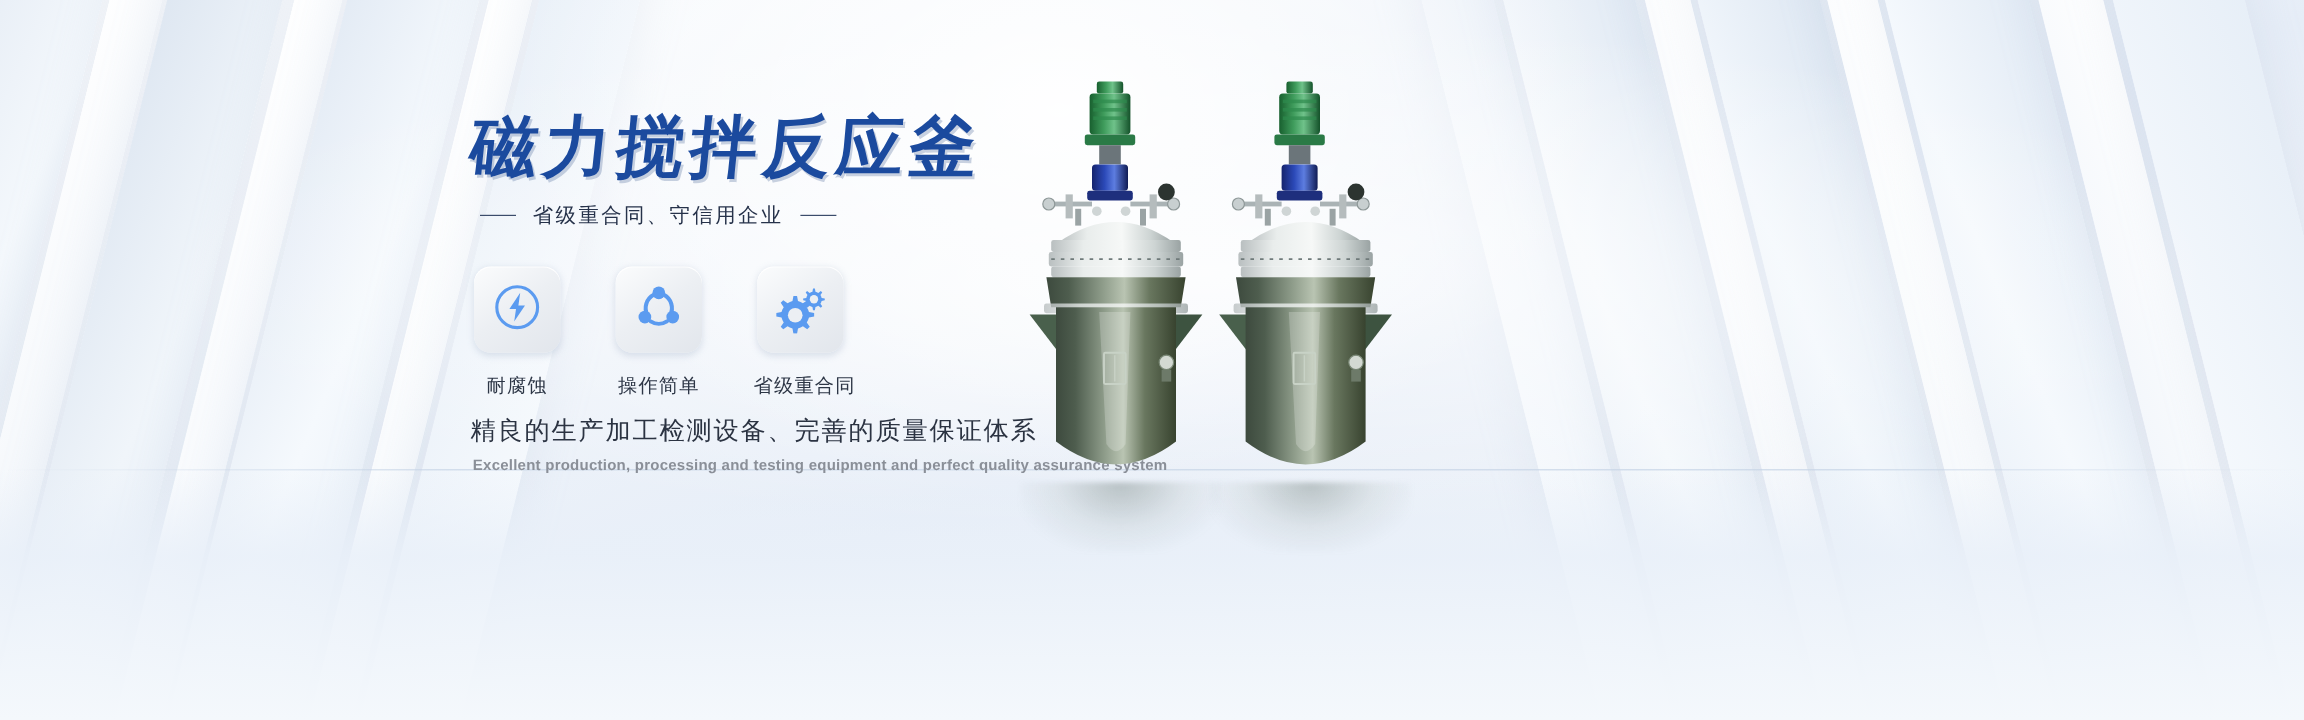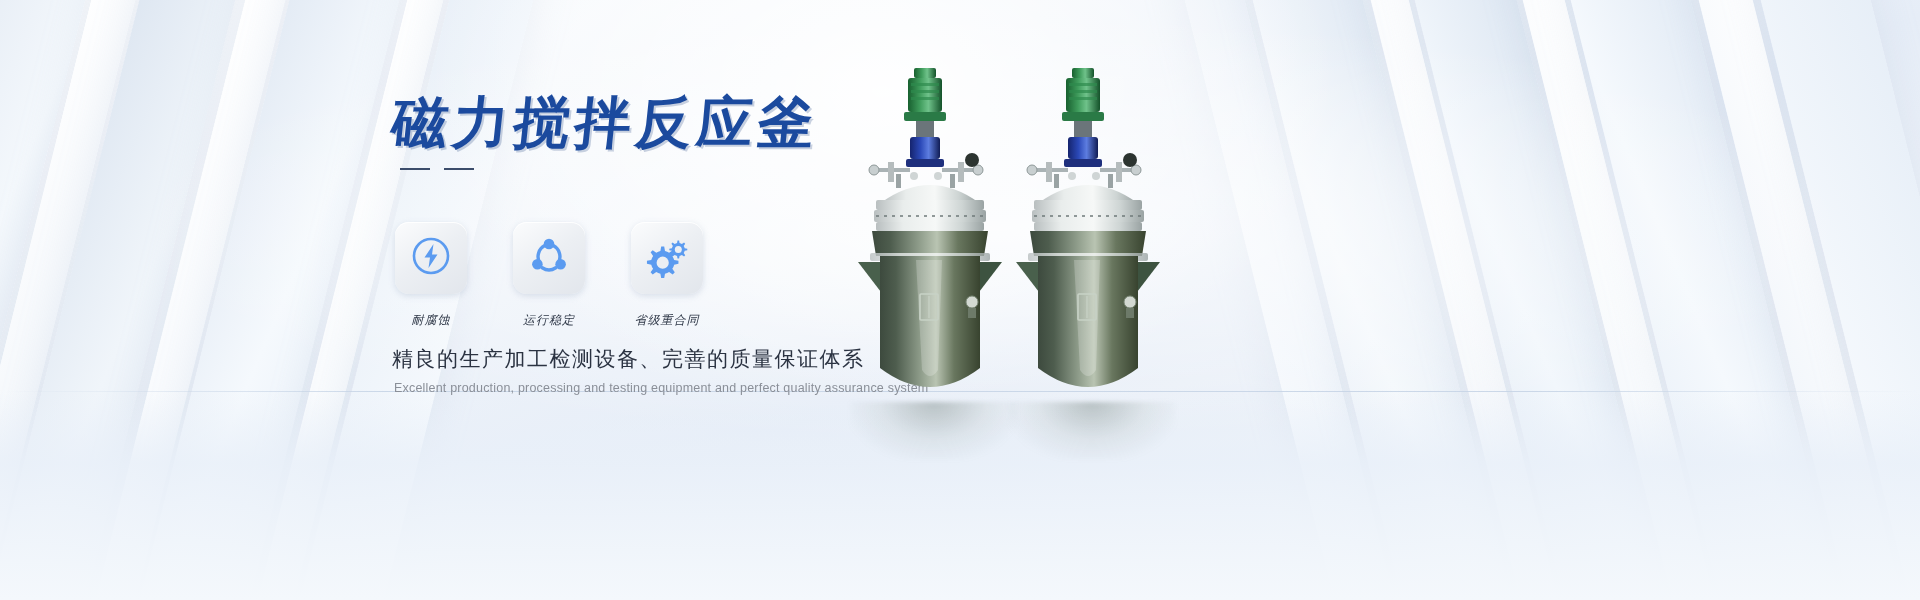--- a/index.html
+++ b/index.html
@@ -66,32 +66,31 @@
   }
   .feature { width:78px; text-align:center; }
   .ficon {
     width:72px; height:72px; margin:0 auto;
     border-radius:14px;
     background:linear-gradient(145deg,#fbfcfd 0%,#eceff3 48%,#e2e6ec 100%);
     box-shadow:0 2px 6px rgba(140,158,185,.28), inset 0 1px 0 rgba(255,255,255,.9);
     display:flex; align-items:center; justify-content:center;
   }
   .flabel {
-    margin-top:18px; font-size:12px; color:#2d3646; letter-spacing:1px;
+    margin-top:18px; font-size:16px; color:#2d3646; letter-spacing:1px;
     white-space:nowrap;
-    font-style:italic;
   }
 
   .tagline {
     position:absolute; top:345px; left:0;
     font-size:21px; color:#2b3342; letter-spacing:1.5px; white-space:nowrap;font-family:Liberation Serif, serif;
   }
   .tagline-en {
     position:absolute; top:381px; left:2px;
-    font-size:12.5px; color:#8a8f98; letter-spacing:.2px; white-space:nowrap;
+    font-size:12.5px; color:#8a8f98; letter-spacing:.2px; white-space:nowrap;font-weight:bold;
   }
 
   
   .reactors { position:absolute; left:840px; top:50px; width:380px; height:420px; }
   .reactor { position:absolute; top:0; width:160px; height:380px; }
   .r1 { left:10px; }
   .r2 { left:168px; }
 
   .refl {
     position:absolute; top:352px; width:168px; height:58px;
@@ -128,20 +127,21 @@
     <div class="floorline"></div>
     <div class="floor"></div>
   </div>
 
   <div class="content">
 
     <div class="title">磁力搅拌反应釜</div>
 
     <div class="subrow">
       <span class="dash"></span>
+      <span>省级重合同、守信用企业</span>
       <span class="dash"></span>
     </div>
 
     <div class="features">
 
       <div class="feature">
         <div class="ficon">
           <span>
             <svg width="44" height="44" viewBox="0 0 44 44">
               <circle cx="22" cy="22" r="17" fill="none" stroke="#5b9bf0" stroke-width="2.6"></circle>
@@ -158,21 +158,21 @@
             <svg width="44" height="44" viewBox="0 0 44 44">
               <path d="M12.5 28.5 A12.5 12.5 0 0 1 17.8 11.6" fill="none" stroke="#5b9bf0" stroke-width="3.4" stroke-linecap="round"></path>
               <path d="M26.2 11.6 A12.5 12.5 0 0 1 31.5 28.5" fill="none" stroke="#5b9bf0" stroke-width="3.4" stroke-linecap="round"></path>
               <path d="M15.2 33.8 A12.5 12.5 0 0 0 28.8 33.8" fill="none" stroke="#5b9bf0" stroke-width="3.4" stroke-linecap="round"></path>
               <circle cx="22" cy="10" r="5.3" fill="#5b9bf0"></circle>
               <circle cx="10.4" cy="30.2" r="5.3" fill="#5b9bf0"></circle>
               <circle cx="33.6" cy="30.2" r="5.3" fill="#5b9bf0"></circle>
             </svg>
           </span>
         </div>
-        <div class="flabel">运行稳定</div>
+        <div class="flabel">操作简单</div>
       </div>
 
       <div class="feature">
         <div class="ficon">
           <span>
             <svg width="46" height="44" viewBox="0 0 46 44">
               <g fill="#5b9bf0">
                 <path d="M33.5 6.5 l1.6 0 .45 2.6 c.85.22 1.64.56 2.34 1.0 l2.15-1.5 1.15 1.15 -1.5 2.15 c.45.7.78 1.49 1.0 2.34 l2.6.45 0 1.6 -2.6.45 c-.22.85-.55 1.64-1.0 2.34 l1.5 2.15 -1.15 1.15 -2.15-1.5 c-.7.45-1.49.78-2.34 1.0 l-.45 2.6 -1.6 0 -.45-2.6 c-.85-.22-1.64-.55-2.34-1.0 l-2.15 1.5 -1.15-1.15 1.5-2.15 c-.45-.7-.78-1.49-1.0-2.34 l-2.6-.45 0-1.6 2.6-.45 c.22-.85.55-1.64 1.0-2.34 l-1.5-2.15 1.15-1.15 2.15 1.5 c.7-.44 1.49-.78 2.34-1.0 z"></path>
                 <circle cx="34.3" cy="15.4" r="3.5" fill="#eceff3"></circle>
                 <path d="M17.2 12.6 l3.0 0 .8 4.3 c1.5.4 2.9 1.0 4.1 1.85 l3.6-2.5 2.1 2.1 -2.5 3.6 c.85 1.2 1.45 2.6 1.85 4.1 l4.3.8 0 3.0 -4.3.8 c-.4 1.5-1.0 2.9-1.85 4.1 l2.5 3.6 -2.1 2.1 -3.6-2.5 c-1.2.85-2.6 1.45-4.1 1.85 l-.8 4.3 -3.0 0 -.8-4.3 c-1.5-.4-2.9-1.0-4.1-1.85 l-3.6 2.5 -2.1-2.1 2.5-3.6 c-.85-1.2-1.45-2.6-1.85-4.1 l-4.3-.8 0-3.0 4.3-.8 c.4-1.5 1.0-2.9 1.85-4.1 l-2.5-3.6 2.1-2.1 3.6 2.5 c1.2-.85 2.6-1.45 4.1-1.85 z"></path>

